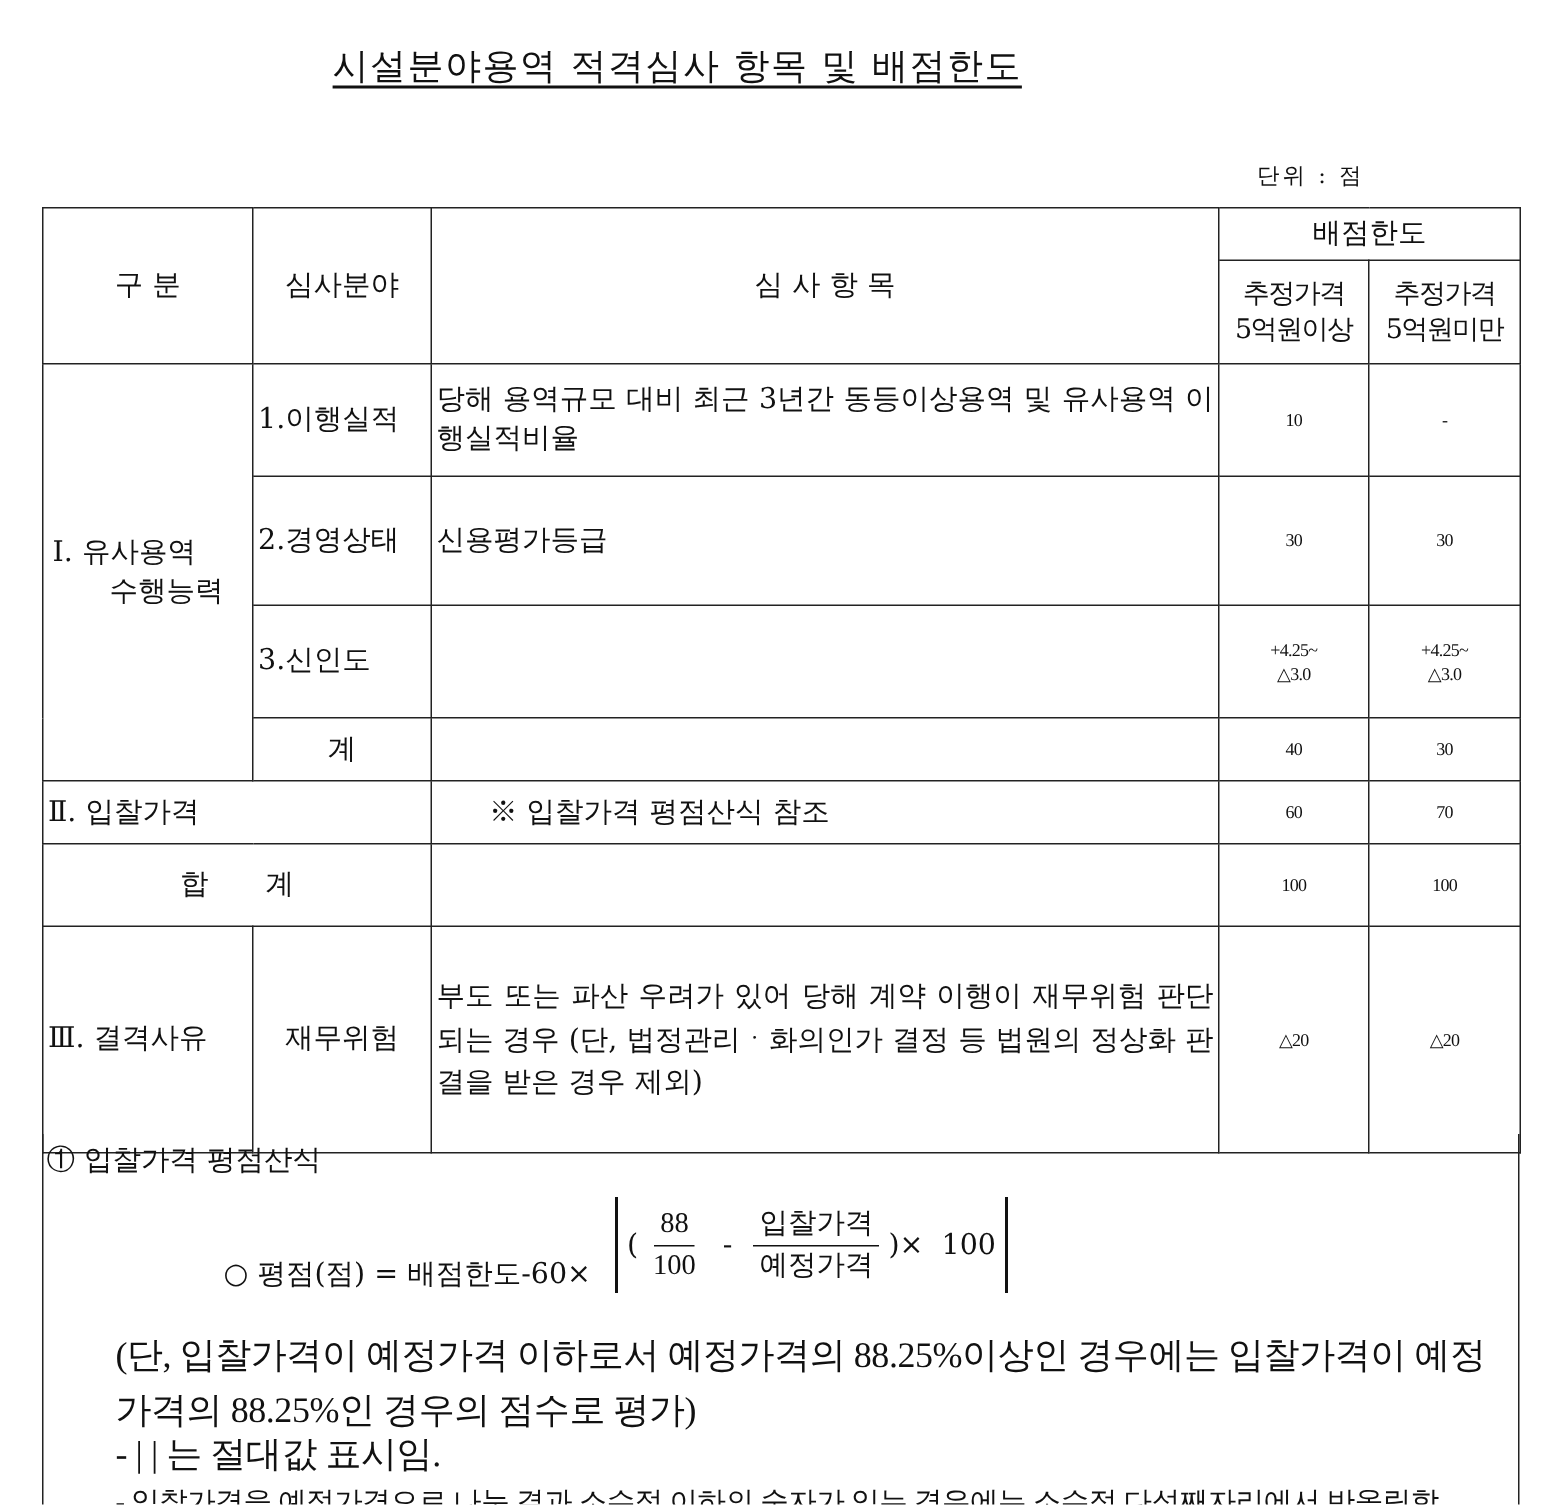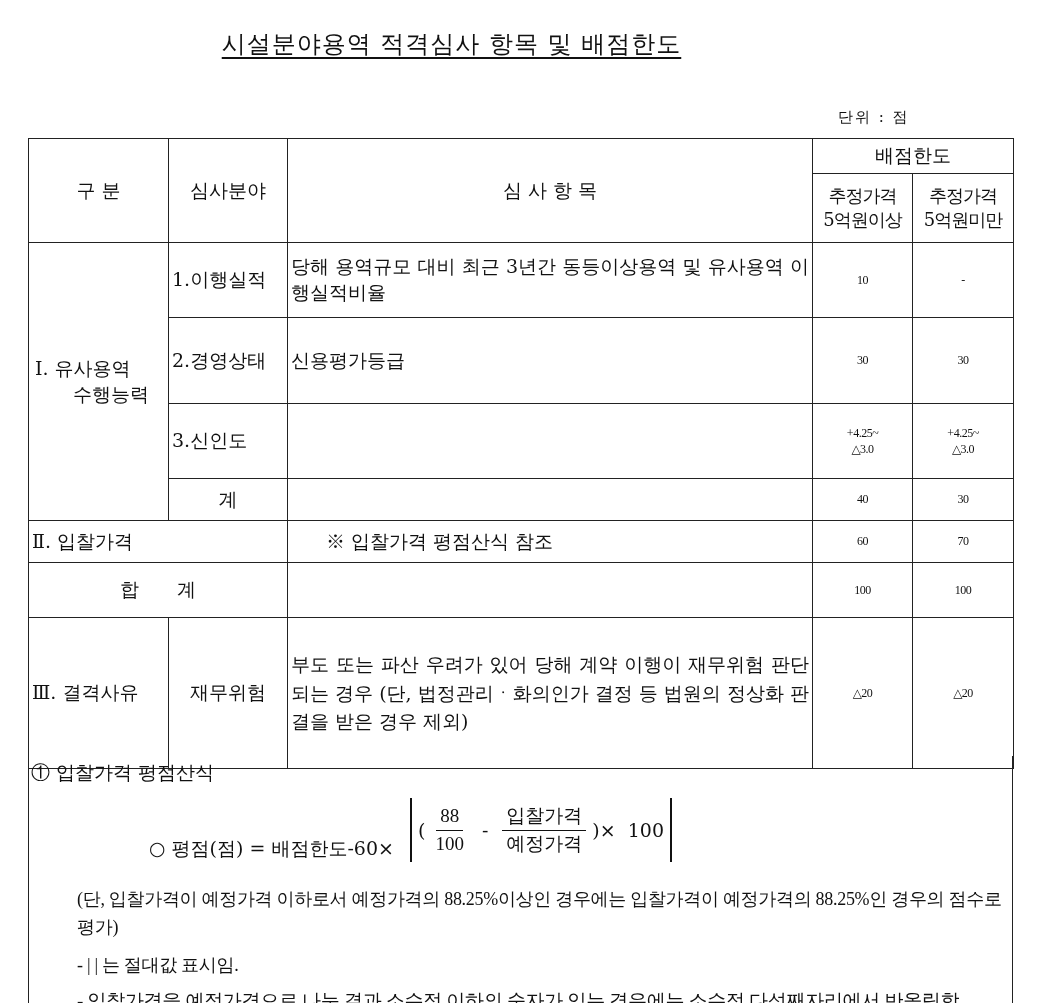--- a/index.html
+++ b/index.html
@@ -16,21 +16,21 @@
   .num { text-align:center; font-family:"Liberation Serif","DejaVu Serif",serif; font-size:12px; letter-spacing:-0.5px; }
   .just { text-align:justify; text-align-last:left; }
   .formula { position:absolute; top:756px; left:28px; width:983px; height:260px;
              border-left:1.5px solid #222; border-right:1.5px solid #222; font-size:19px; }
   .f-head { position:absolute; top:4px; left:2px; }
   .f-eq { position:absolute; top:40px; left:120px; display:flex; align-items:flex-end; height:66px;gap:16px; }
   .frac { display:inline-flex; flex-direction:column; align-items:center; margin:0 6px; font-family:"Liberation Serif",serif; }
   .frac .top { border-bottom:1.5px solid #111; padding:0 4px 2px; line-height:1.2; }
   .frac .bot { padding:2px 4px 0; line-height:1.2; }
   .abs { border-left:2px solid #111; border-right:2px solid #111; height:64px; display:flex; align-items:center; padding:0 6px; }
-  .f-note { position:absolute; left:48px; width:930px; font-family:"Liberation Serif",serif; font-size:18px; letter-spacing:-0.3px; }
+  .f-note { position:absolute; left:48px; width:930px; font-family:"Liberation Serif",serif; font-size:24px; letter-spacing:-0.3px; }
 </style>
 </head>
 <body>
 
 <div class="title"><span>시설분야용역 적격심사 항목 및 배점한도</span></div>
 <div class="unit">단위 : 점</div>
 
 <table class="main">
   <colgroup>
     <col style="width:140px">

